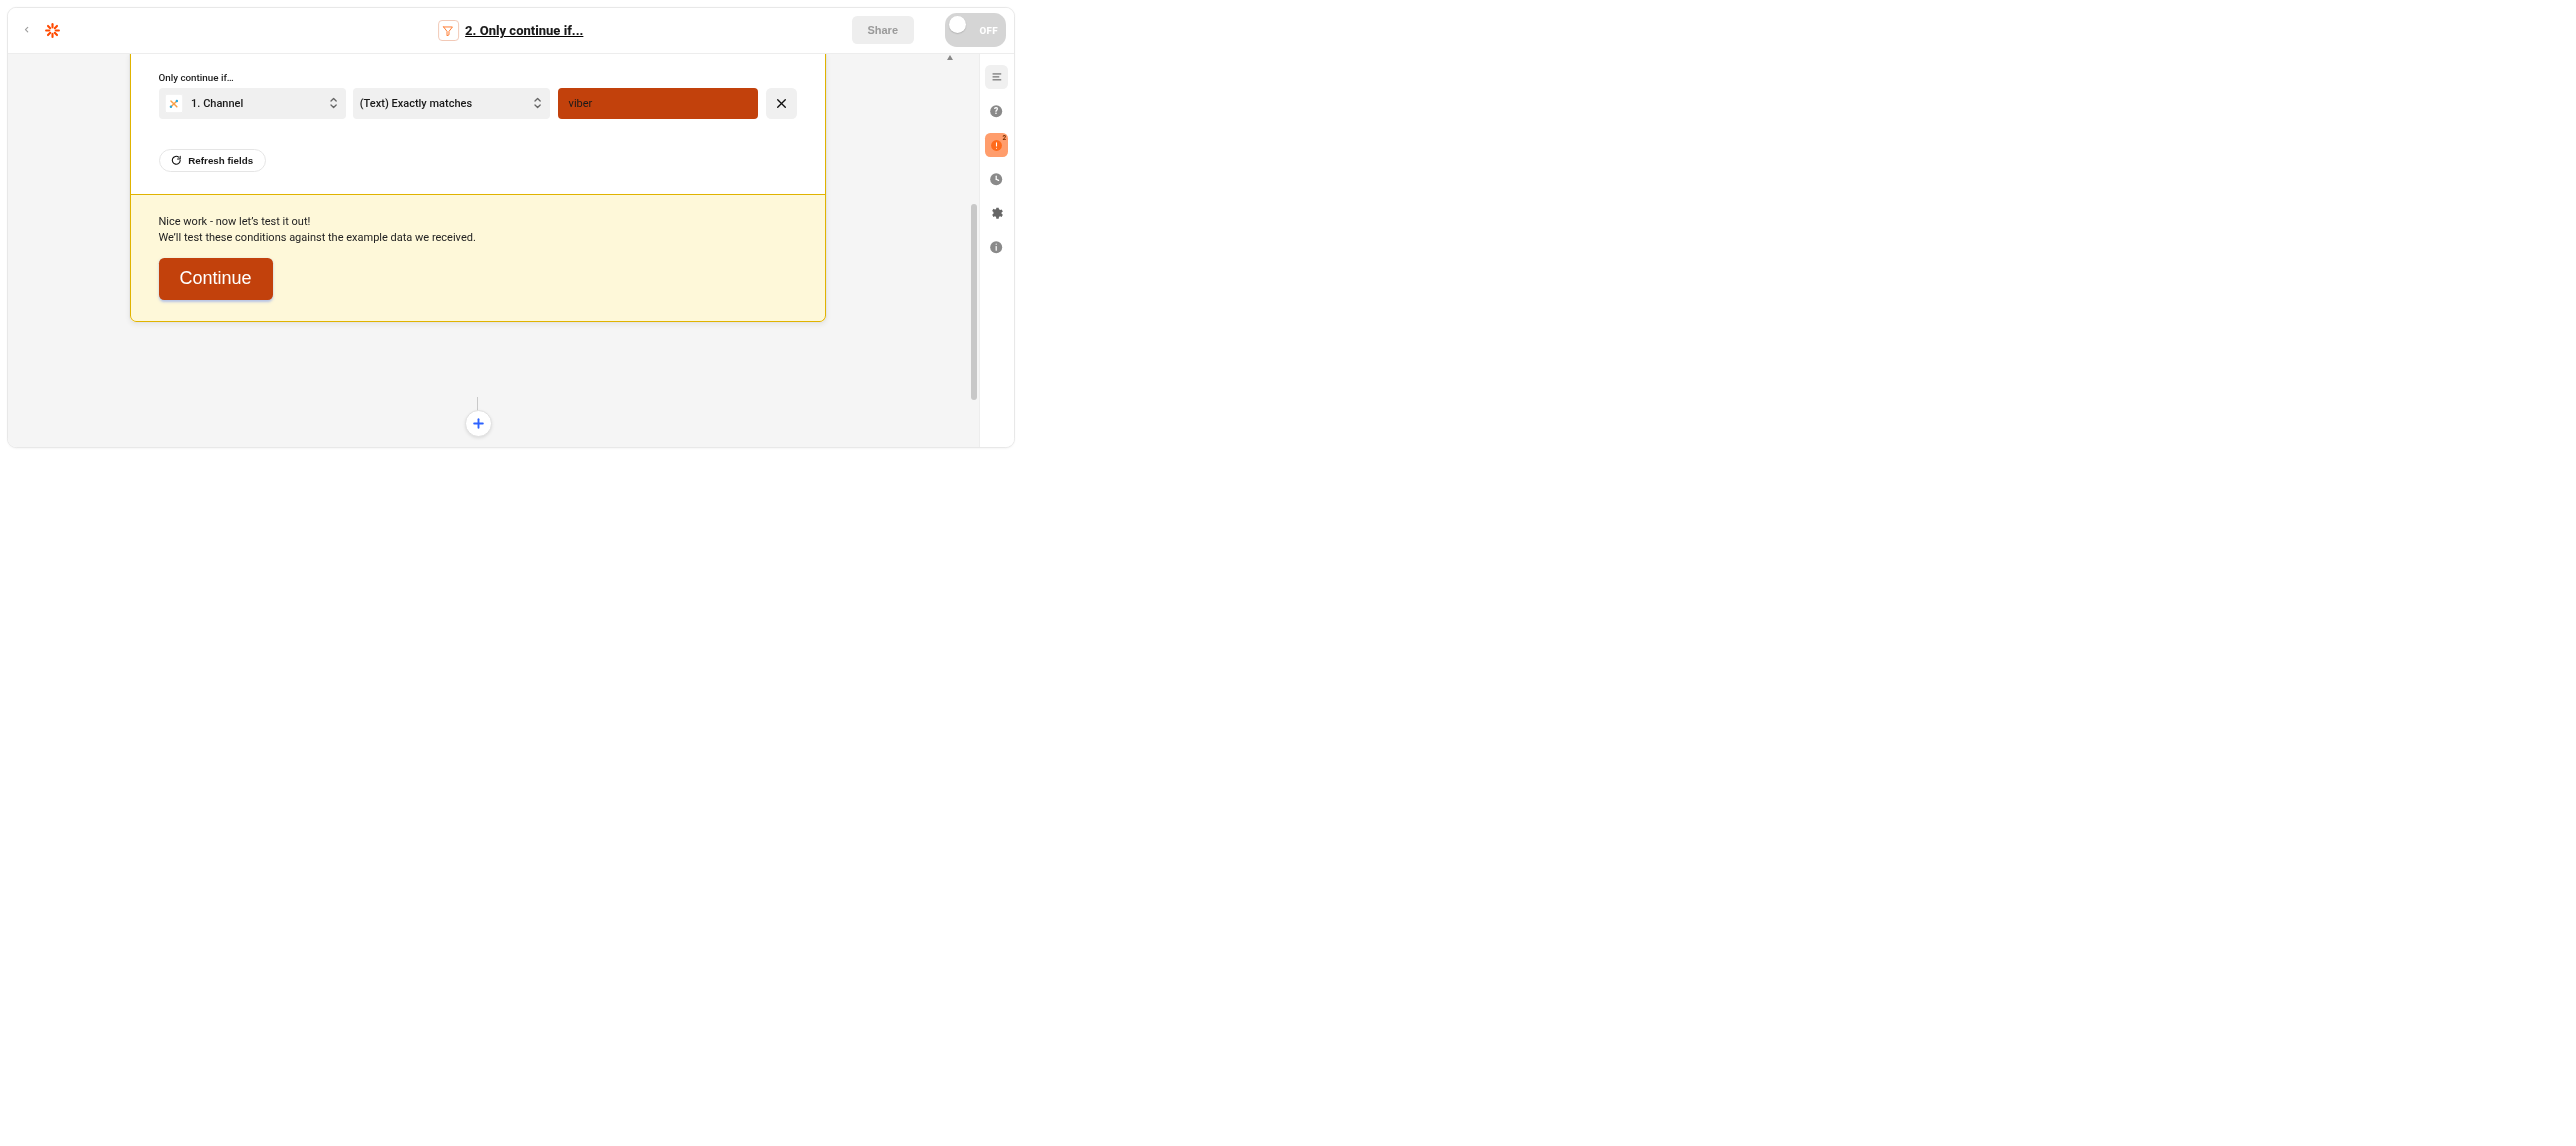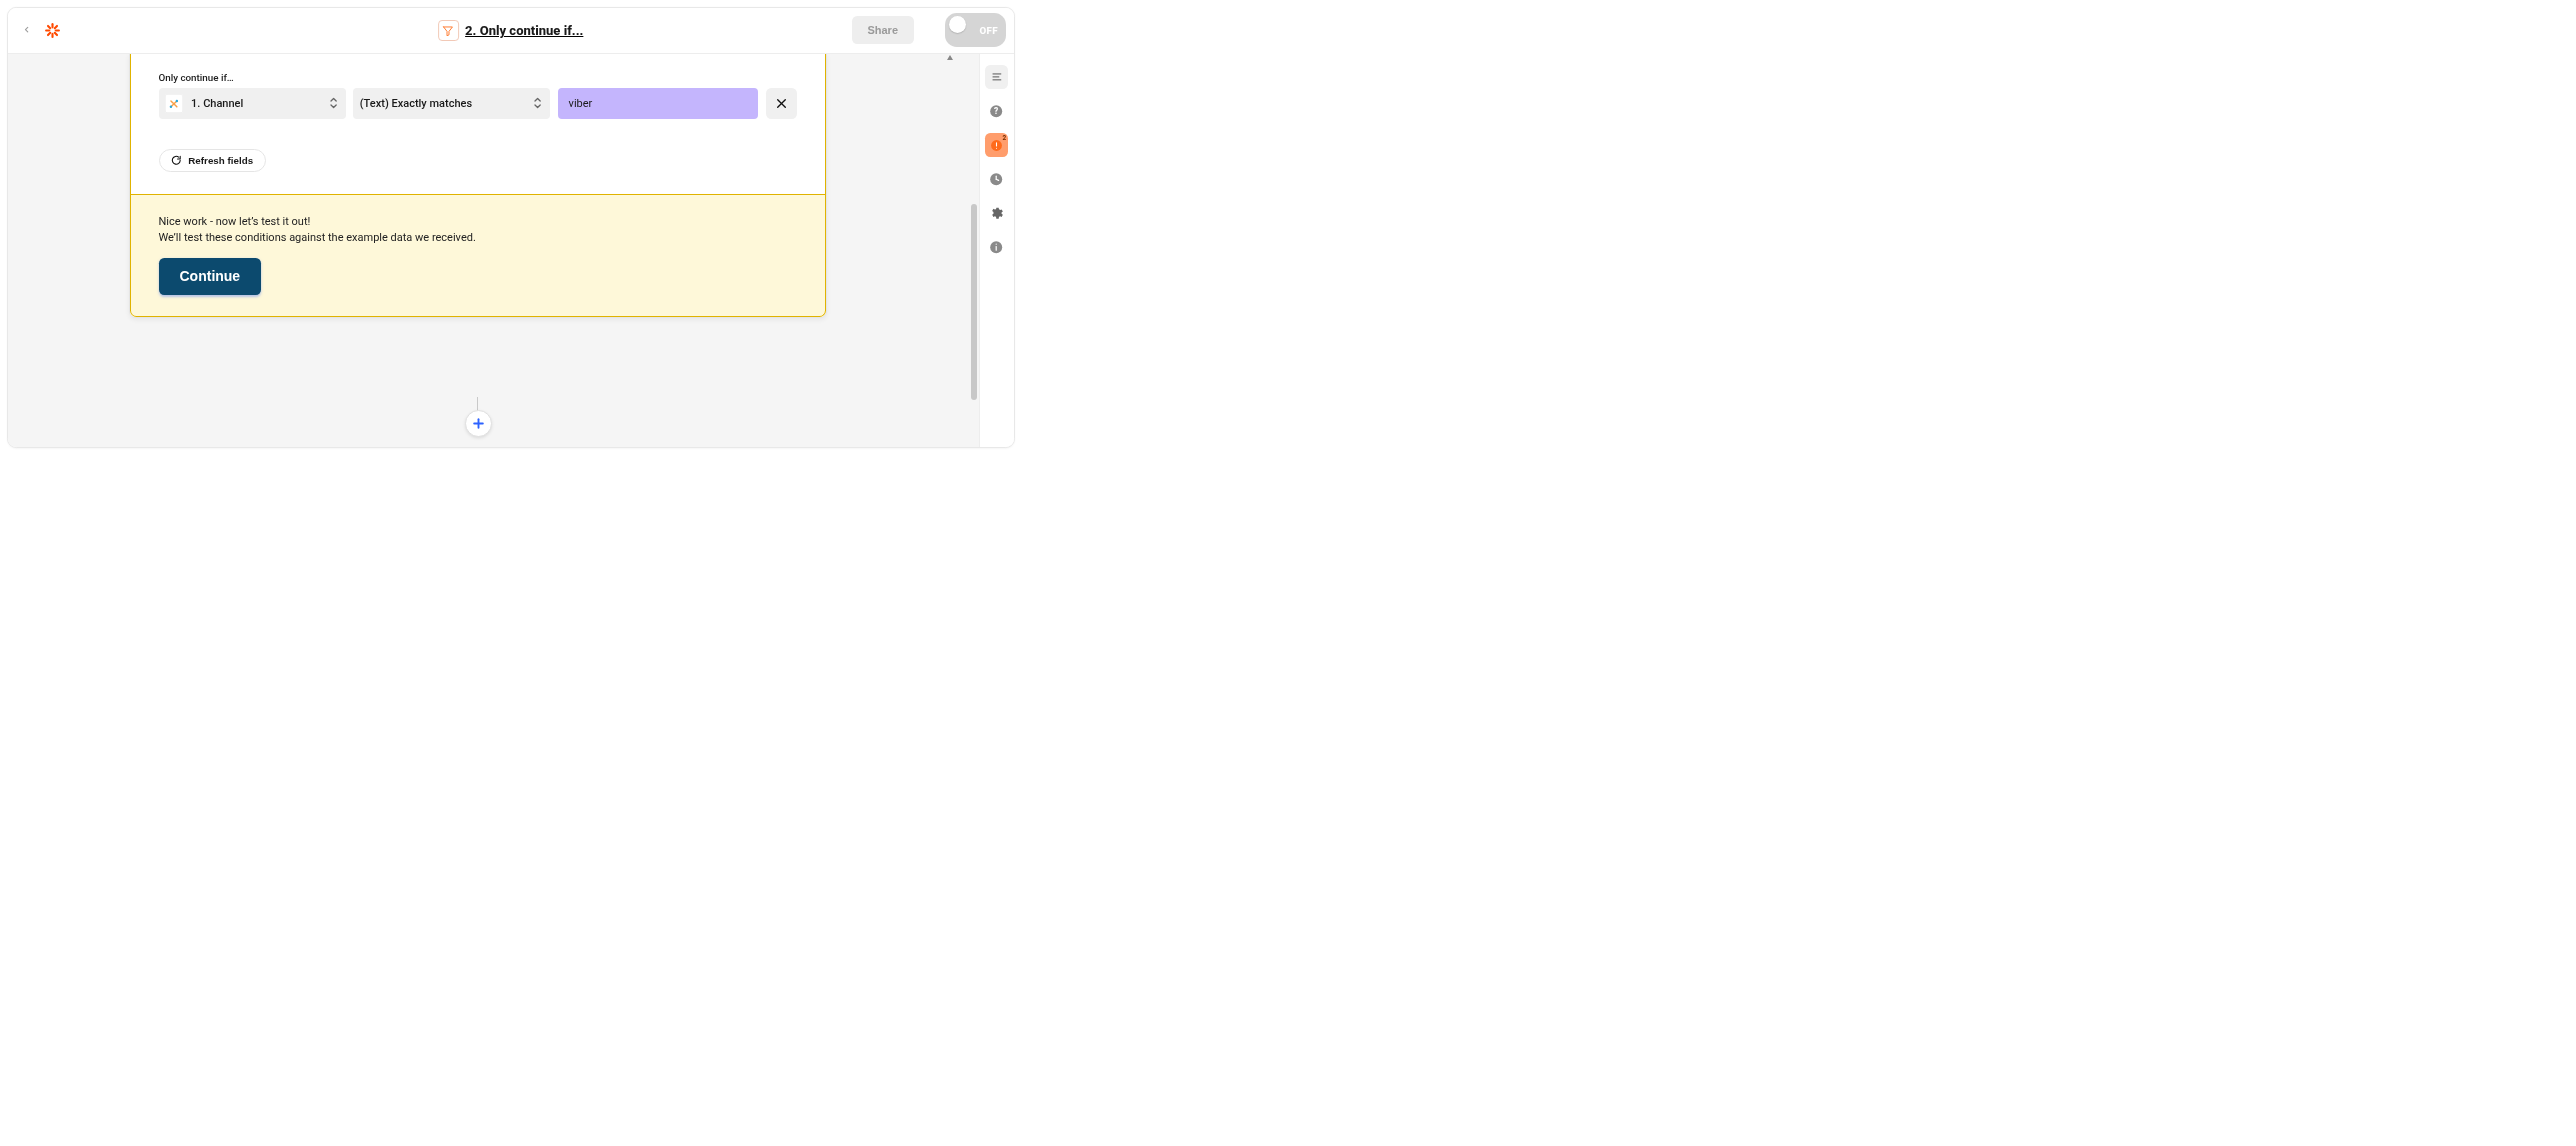--- a/index.html
+++ b/index.html
@@ -20,32 +20,32 @@
   .body { position:absolute; top:46px; left:0; right:0; bottom:0; background:#f5f5f5; display:flex; }
   .canvas-area { flex:1; position:relative; overflow:hidden;}
   .editor-card { position:absolute; left:121px; top:0; width:698px; background:#fff; border:0.7px solid #e5e5e5; border-top:none; border-radius:0 0 6.5px 6.5px; box-shadow:0 1.3px 5.2px rgba(0,0,0,0.06); }
   .card-inner { padding:18.3px 29px 22px 29px; }
   .section-title { font-size:15.7px; font-weight:800; color:#1a1a1a; margin:0 0 14.4px 0;}
   .hint-label { font-size:9.8px; color:#222; font-weight:500; margin-bottom:5.2px;}
   .cond-row { display:flex; gap:7.8px; align-items:center; }
   .field-select { display:flex; align-items:center; background:#f0f0f0; border-radius:3.9px; height:31px; padding:0 6.5px; cursor:pointer; position:relative;}
   .fs1 { width:187px; }
   .fs2 { flex:0 0 197px; }
-  .fs3 { flex:1; background:#c4b5fd; padding:0 10.5px;}
+  .fs3 { flex:1; background:#c2410c; padding:0 10.5px;}
   .app-chip { width:18.3px; height:18.3px; background:#fff; border-radius:2.6px; margin-right:7.8px; display:flex; align-items:center; justify-content:center; box-shadow:0 0 0 0.7px #eee inset;}
   .field-select .label { font-size:11px; color:#1a1a1a; font-weight:500;}
   .stepper-icon { position:absolute; right:7.8px; top:50%; transform:translateY(-50%); width:9.2px; height:13px; }
   .value-text { font-size:11px; color:#1a1a1a; }
   .clear-btn { width:31px; height:31px; border-radius:5.2px; background:#f0f0f0; display:flex; align-items:center; justify-content:center; cursor:pointer;}
   .logic-row { display:flex; gap:7.8px; margin-top:13px;}
   .logic-btn { display:flex; align-items:center; gap:3.9px; background:#fff; border:0.7px solid #e5e5e5; border-radius:11.8px; padding:4.6px 13px; cursor:pointer; font-weight:700; font-size:9.8px; color:#3167ff;}
   .refresh-btn { display:inline-flex; align-items:center; gap:6.5px; background:#fff; border:0.7px solid #e5e5e5; border-radius:11.8px; padding:5.2px 11.8px; margin-top:30px; font-weight:700; font-size:9.8px; color:#1a1a1a; cursor:pointer;}
   .test-box { border-top:0.7px solid #e0b300; background:#fef8d9; padding:17px 29px 22px 29px; border-radius:0 0 6.5px 6.5px;}
   .test-line { font-size:11px; color:#222; margin:2.6px 0;}
-  .continue-btn { margin-top:11.8px; background:#0c4a6e; color:#fff; font-weight:700; font-size:14px; border:none; padding:10.5px 21px; border-radius:5.2px; cursor:pointer; box-shadow:0 1.3px 2.6px rgba(45,98,255,0.35);}
+  .continue-btn { margin-top:11.8px; background:#c2410c; color:#fff; font-weight:400; font-size:18px; border:none; padding:10.5px 21px; border-radius:5.2px; cursor:pointer; box-shadow:0 1.3px 2.6px rgba(45,98,255,0.35);}
   .golden-border { position:absolute; inset:0; border:0.7px solid #e0b300; border-top:none; border-radius:0 0 6.5px 6.5px; pointer-events:none;}
   .connector-line { position:absolute; left:469px; top:343px; width:1.3px; height:26px; background:#c9c9c9;}
   .plus-circle { position:absolute; left:457px; top:356px; width:27.5px; height:27.5px; border-radius:50%; background:#fff; border:0.7px solid #e0e0e0; display:flex; align-items:center; justify-content:center; box-shadow:0 1.3px 3.3px rgba(0,0,0,0.1); cursor:pointer;}
   .scroll-hint { position:absolute; right:26px; top:1.3px; width:0; height:0; border-left:3.9px solid transparent; border-right:3.9px solid transparent; border-bottom:5.2px solid #888;}
   .right-rail { width:35px; background:#fff; border-left:0.7px solid #ededed; display:flex; flex-direction:column; align-items:center; padding-top:11.8px; gap:10.5px;}
   .rail-btn { width:23.5px; height:23.5px; border-radius:5.2px; display:flex; align-items:center; justify-content:center; cursor:pointer; position:relative;}
   .rail-btn.plain { background:transparent;}
   .rail-btn.grey { background:#f0f0f0; }
   .rail-btn.alert { background:#ff9d6c; }
   .rail-badge { position:absolute; top:0.7px; right:2px; font-size:6.5px; color:#7a2e00; font-weight:800;}

